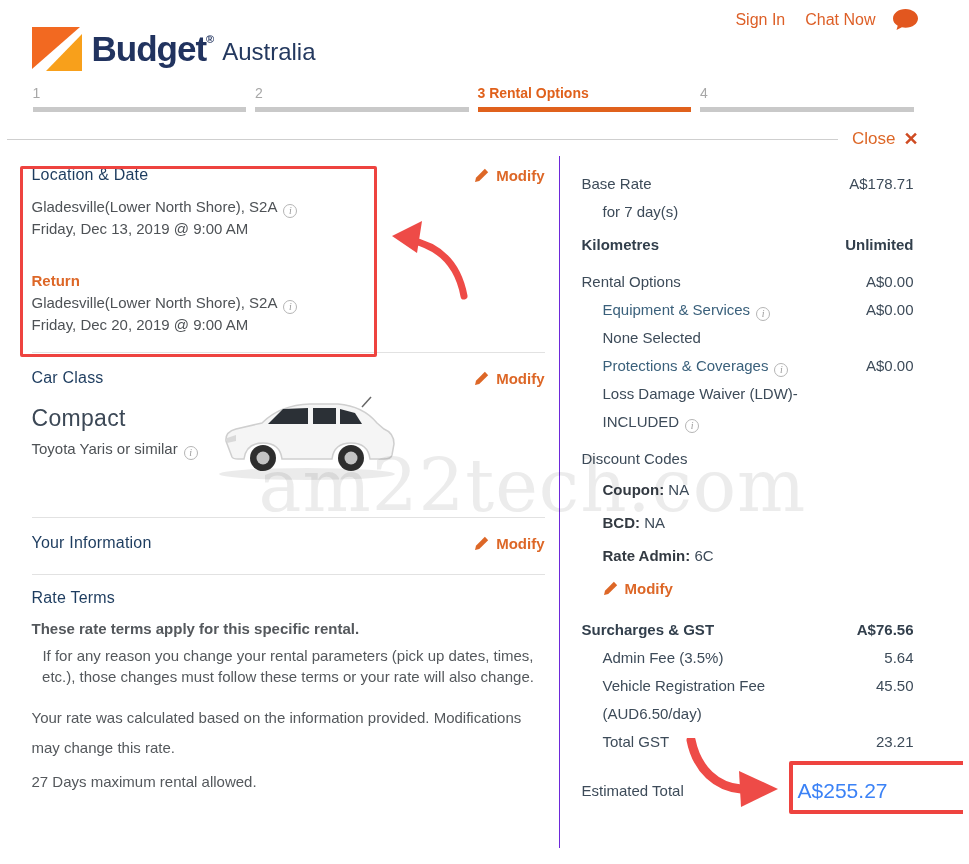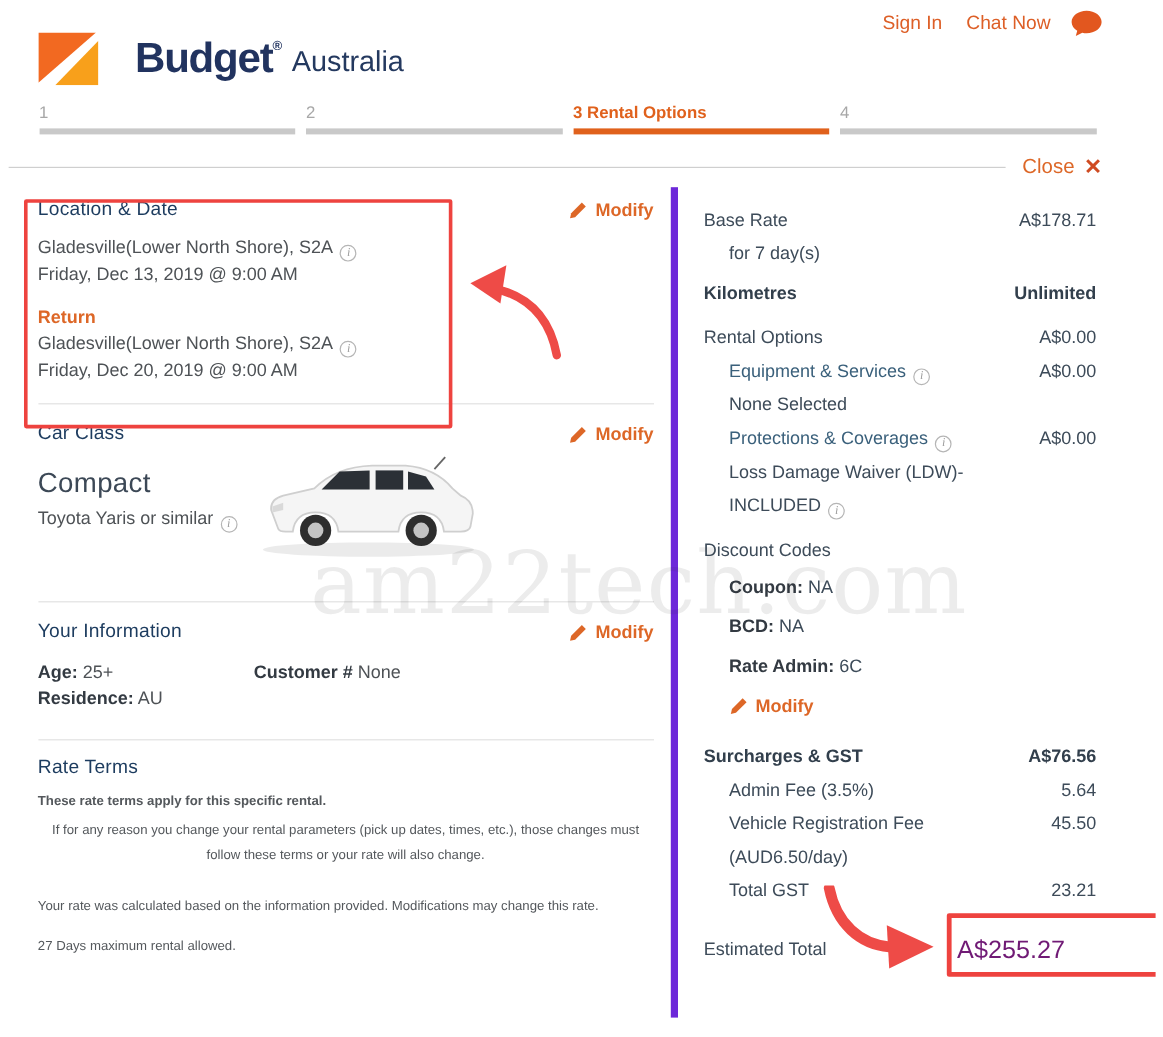--- a/index.html
+++ b/index.html
@@ -8,85 +8,85 @@
   .page { position:relative; width:956px; height:864px; background:#fff; overflow:hidden; margin:0 auto; }
 
   
   .topbar { position:absolute; top:8px; right:44px; display:flex; align-items:center; gap:20px; z-index:1; }
   .top-link { color:#dd5f27; font-size:16px; text-decoration:none; cursor:pointer; }
   .chat-bubble { display:inline-flex; margin-left:-4px; cursor:pointer; }
 
   
   .logo-row { display:flex; align-items:center; margin:27px 0 0 25px; }
   .logo-mark { display:inline-flex; margin-right:10px; }
-  .brand { color:#21335f; font-size:35px; font-weight:bold; letter-spacing:-1px;margin-left:21px; }
+  .brand { color:#21335f; font-size:35px; font-weight:bold; letter-spacing:-1px; }
   .brand sup { font-size:11px; font-weight:bold; vertical-align:18px; letter-spacing:0; }
   .brand-suffix { color:#24395f; font-size:24px; margin-left:8px; margin-top:6px; }
 
   
   .steps { display:flex; gap:9px; margin:14px 49px 0 26px; }
   .step { flex:1; }
   .step .step-label { display:block; font-size:14px; color:#a7a7a7; margin-bottom:6px; white-space:nowrap; }
   .step .step-bar { height:5px; background:#c9c9c9; }
   .step.active .step-label { color:#e0611c; font-weight:bold; }
   .step.active .step-bar { background:#e0611c; }
 
   
   .close-row { display:flex; align-items:center; margin:16px 44px 0 0; }
   .close-row .rule { flex:1; border-top:1px solid #cfcfcf; }
   .close-link { display:inline-flex; align-items:center; gap:8px; margin-left:14px; color:#dd6727; font-size:17px; text-decoration:none; cursor:pointer; }
   .close-x { color:#cf4b22; font-size:18px; font-weight:bold; }
 
   
   .main { display:flex; margin-top:6px; height:692px; }
   .left-col { width:552px; padding:10px 14px 0 25px; }
-  .right-col { flex:1; border-left:6px solid #6d28d9; padding:14px 49px 0 22px; }
+  .right-col { flex:1; border-left:1px solid #6d28d9; padding:14px 49px 0 22px; }
 
   
   .sec-head { display:flex; justify-content:space-between; align-items:center; }
   h2.sec-title { color:#1d3c5f; font-size:16px; font-weight:normal; letter-spacing:.2px; }
   .modify-link { display:inline-flex; align-items:center; gap:7px; color:#dd6727; font-size:15px; font-weight:bold; text-decoration:none; cursor:pointer; }
   hr.sec-div { border:none; border-top:1px solid #e2e2e2; margin:16px 0 0 0; }
 
   .loc-block { margin-top:12px; }
   .loc-label { color:#dd6727; font-size:15px; font-weight:bold; margin-bottom:3px; }
   .loc-line { color:#4e5256; font-size:15px; line-height:22px; }
-  .loc-block + .loc-block { margin-top:16px; }
+  .loc-block + .loc-block { margin-top:32px; }
 
   .info-icon { display:inline-flex; align-items:center; justify-content:center; width:14px; height:14px; border:1px solid #b5b5b5; border-radius:50%; color:#9a9a9a; font-size:10px; font-family:"Liberation Serif", serif; font-style:italic; margin-left:6px; vertical-align:-2px; cursor:pointer; }
 
   .carclass-body { position:relative; margin-top:18px; min-height:96px; }
   .car-name { color:#3c4856; font-size:23px; letter-spacing:.3px; }
   .car-model { color:#4e5256; font-size:15px; margin-top:8px; }
   .car-img { position:absolute; left:178px; top:-14px; }
 
   .info-rows { margin-top:14px; }
   .info-row { display:flex; font-size:15px; color:#4e5256; line-height:22px; }
   .info-cell-1 { width:180px; }
   .b-label { font-weight:bold; color:#333a42; }
 
-  .rate-terms p { font-size:11px; color:#54585c; }
+  .rate-terms p { font-size:15px; color:#54585c; }
   .rt-bold { font-weight:bold; color:#2e3338; font-size:15.5px; margin-top:13px; }
   .rt-para { margin-top:8px; line-height:21px;text-align:center; }
   .rt-spaced { margin-top:16px; line-height:30px; }
   .rt-line { margin-top:6px; line-height:26px; }
 
   
   .sum-row { display:flex; justify-content:space-between; align-items:baseline; line-height:28px; font-size:15px; color:#3d4b59; }
   .sum-row .val { text-align:right; white-space:nowrap; }
   .sum-row.indent { padding-left:21px; }
   .sum-row.bold, .sum-row.bold .val { font-weight:bold; color:#323f4c; }
   .sum-row.blue-label .lab { color:#3a607b; }
   .gap-sm { margin-top:5px; }
   .gap-md { margin-top:9px; }
   .gap-lg { margin-top:9px; }
   .disc-row { line-height:33px; }
   .sum-modify { padding-left:21px; line-height:33px; }
   .est-row { margin-top:21px; align-items:center; }
-  .est-total { color:#701a75; font-size:21px; padding-right:26px; }
+  .est-total { color:#3b82f6; font-size:21px; padding-right:26px; }
 
   
   .anno { position:absolute; z-index:30; pointer-events:none; }
   .anno-box { border:3px solid #ee433f; border-radius:2px; }
   #anno-box-location { left:13px; top:166px; width:357px; height:191px; }
   #anno-box-total { left:782px; top:761px; width:183px; height:53px; border-width:4px; }
   #anno-arrow-left { left:383px; top:216px; }
   #anno-arrow-right { left:668px; top:738px; }
 
   
@@ -207,29 +207,20 @@
       <section style="margin-top:16px;">
         <div class="sec-head">
           <h2 class="sec-title">Your Information</h2>
           <a class="modify-link">
             <svg width="15" height="15" viewBox="0 0 16 16">
                 <path d="M11.6.9l3.5 3.5L5.6 13.9l-4.5 1 1-4.5z" fill="#dd6727"></path>
               </svg>
             <span>Modify</span>
           </a>
         </div>
-        <div class="info-rows">
-          <div class="info-row">
-            <div class="info-cell-1"><span class="b-label">Age:</span> <span>25+</span></div>
-            <div><span class="b-label">Customer #</span> <span>None</span></div>
-          </div>
-          <div class="info-row">
-            <div><span class="b-label">Residence:</span> <span>AU</span></div>
-          </div>
-        </div>
         <hr class="sec-div" style="margin-top:22px;">
       </section>
 
       <section class="rate-terms" style="margin-top:14px;">
         <h2 class="sec-title">Rate Terms</h2>
         <p class="rt-bold">These rate terms apply for this specific rental.</p>
         <p class="rt-para">If for any reason you change your rental parameters (pick up dates, times, etc.), those changes must follow these terms or your rate will also change.</p>
         <p class="rt-spaced">Your rate was calculated based on the information provided. Modifications may change this rate.</p>
         <p class="rt-line">27 Days maximum rental allowed.</p>
 

